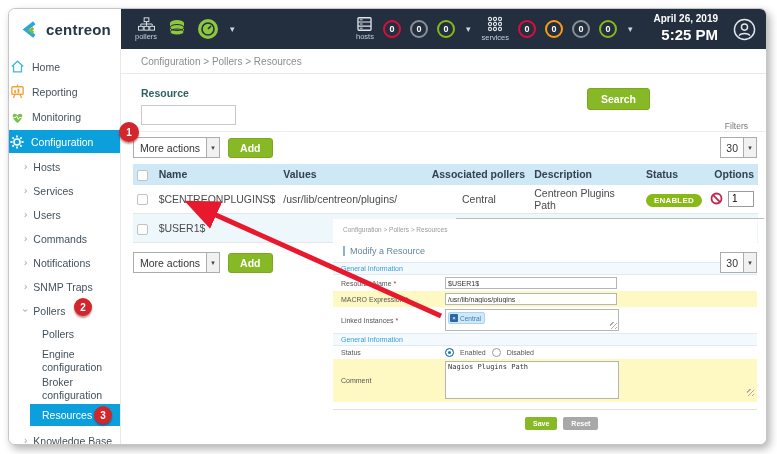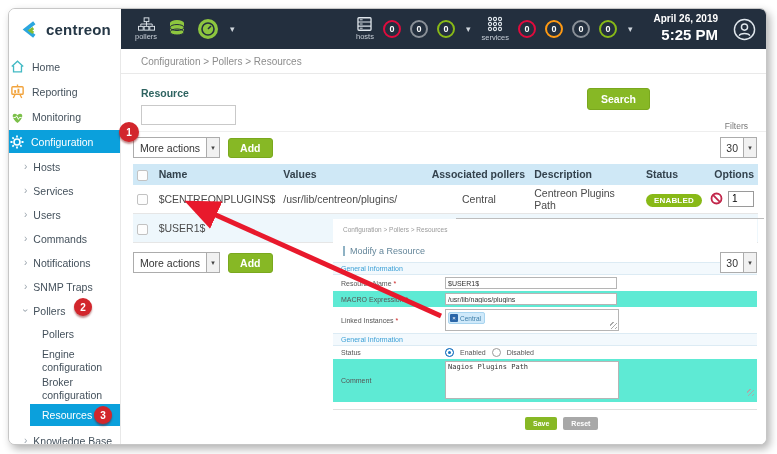--- a/index.html
+++ b/index.html
@@ -63,21 +63,21 @@
   .opt { display:flex; align-items:center; justify-content:flex-end; gap:5px; }
   .opt input { width:26px; height:16px; border:1px solid #9a9a9a; font-size:10px; padding-left:3px; }
 
   
   .mini-line { position:absolute; left:447px; top:209px; width:308px; border-top:1px solid #bdbdbd; z-index:2; }
   .mini { position:absolute; left:324px; top:210px; width:424px; height:226px; background:#fff; z-index:3; font-size:7px; color:#555; }
   .mini .mcrumb { font-size:6.5px; color:#9a9a9a; padding:7px 0 0 10px; }
   .mini .mtitle { font-size:9px; color:#64869a; margin:13px 0 6px 10px; border-left:2px solid #8fb2c4; padding-left:5px; }
   .msec { background:#f3f9fd; color:#3ba0d6; font-size:7px; padding:2px 0 2px 8px; border-top:1px solid #dcebf4; border-bottom:1px solid #dcebf4; }
   .mrow { display:grid; grid-template-columns:104px 1fr; align-items:center; padding:2px 0 2px 8px; }
-  .mrow.alt { background:#5eead4; }
+  .mrow.alt { background:#fef9c3; }
   .mrow .req { color:#c22; }
   .mrow input[type=text] { width:172px; height:12px; border:1px solid #b5b5b5; font-size:7px; padding:0 2px; color:#333; }
   .linkbox { width:174px; height:22px; border:1px solid #b5b5b5; position:relative; padding:2px; background:#fff; }
   .tag { display:inline-flex; align-items:center; gap:2px; background:#cfe9fa; border:1px solid #a8d4ef; border-radius:2px; padding:1px 3px 1px 1px; color:#3a7ca8; font-size:6.5px; }
   .tagx { width:8px; height:8px; background:#2a66a8; color:#fff; font-size:6px; line-height:8px; text-align:center; border-radius:1px; }
   .grip { position:absolute; right:1px; bottom:1px; width:7px; height:7px;
           background:repeating-linear-gradient(135deg, transparent 0 2px, #aaa 2px 3px); }
   .radios { display:flex; align-items:center; gap:6px; }
   .rad { width:9px; height:9px; border-radius:50%; border:1px solid #9a9a9a; background:#fff; display:inline-block; }
   .rad.on { border-color:#1a73c0; background:#1a73c0; box-shadow:inset 0 0 0 2px #fff; }

